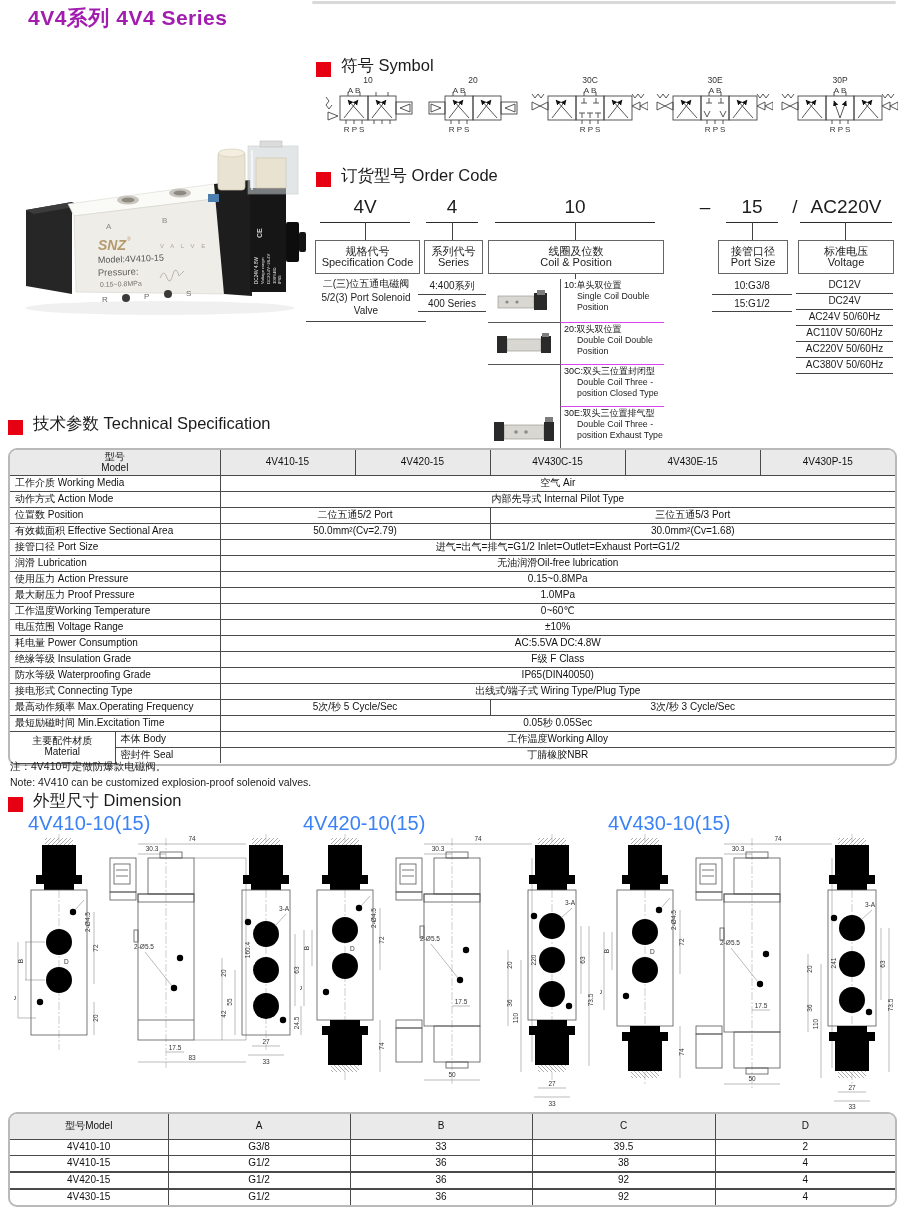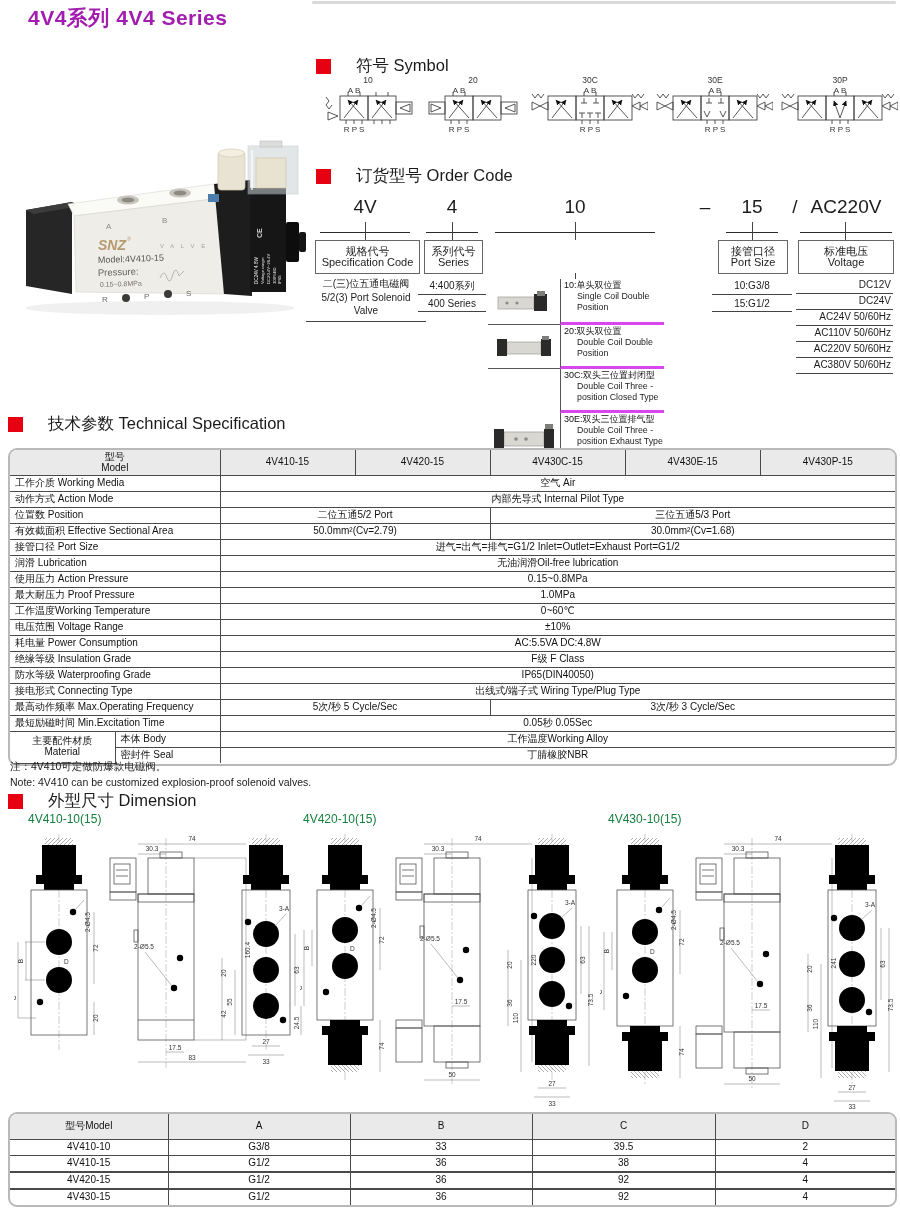--- a/index.html
+++ b/index.html
@@ -1,56 +1,56 @@
 <!DOCTYPE html>
 <html><head>
 <meta charset="utf-8">
 <style>
   html,body{margin:0;padding:0;background:#fff}
   .page{position:relative;width:900px;height:1229px;background:#fff;overflow:hidden;
         font-family:"Liberation Sans","DejaVu Sans",sans-serif;color:#151515}
   .topline{position:absolute;left:312px;top:1px;width:584px;height:3px;background:#d9d9d9;border-radius:3px}
   .title{position:absolute;left:28px;top:4px;font-size:21px;font-weight:600;letter-spacing:.5px;color:#a21caf}
-  .sec-head{position:absolute;display:flex;align-items:center;gap:25px}
+  .sec-head{position:absolute;display:flex;align-items:flex-end;gap:10px}
   .redsq{width:15px;height:15px;background:#e60012;flex:0 0 auto}
   .sec-title{font-size:16.5px;color:#1b1b1b}
   
   .symrow{position:absolute;left:318px;top:74px;width:580px;display:flex;justify-content:space-between;align-items:flex-end}
   .sym text{font-size:8px;fill:#333}
   .sym .lbl{font-size:8.5px}
   .sym line,.sym rect,.sym path,.sym polyline{stroke:#444;stroke-width:.9;fill:none}
   
   .code{position:absolute;font-size:19px;line-height:22px;text-align:center;color:#1c1c1c}
-  .c-u{border-bottom:1.5px solid #2a2a2a;padding-bottom:14px}
+  .c-u{border-bottom:1.5px solid #2a2a2a;padding-bottom:4px}
   .vl{position:absolute;width:1px;background:#444}
   .ocbox{position:absolute;border:1px solid #666;display:flex;flex-direction:column;justify-content:center;
          text-align:center;font-size:11px;line-height:11.5px;color:#1c1c1c;background:#fff}
   .odesc{position:absolute;text-align:center;font-size:10px;line-height:13.5px;color:#1c1c1c}
   .uopt{border-bottom:1px solid #444;padding-bottom:1px;margin-bottom:2px}
   .vopts{position:absolute;font-size:10px;line-height:12px;color:#1c1c1c}
-  .vopts div{border-bottom:1px solid #444;padding:1px 2px 2px 2px;text-align:right}
+  .vopts div{border-bottom:1px solid #444;padding:1px 2px 2px 2px;text-align:center}
   .coil-opts{position:absolute;left:488px;top:279px;width:176px;display:grid;grid-template-columns:72px 1fr;border-bottom:0}
   .cth{display:flex;align-items:center;justify-content:center;border-bottom:1px solid #555}
-  .ctx{border-left:1px solid #555;border-bottom:3px solid #d946ef;padding:1px 0 2px 3px}
+  .ctx{border-left:1px solid #555;border-bottom:1px solid #d946ef;padding:1px 0 2px 3px}
   .ccn{font-size:9px;line-height:11px;color:#111}
   .cen{font-size:8.8px;line-height:10.5px;color:#222;padding-left:13px}
   
   .tblwrap{position:absolute;border:2px solid #b9b9b9;border-radius:9px;overflow:hidden;background:#fff}
   table{border-collapse:collapse;width:100%;table-layout:fixed}
   td{border:1px solid #4a4a4a;font-size:10px;height:15px;padding:0 3px;text-align:center;
      line-height:1.08;color:#111;overflow:hidden;white-space:nowrap}
   tr:first-child td{border-top:0}
   tr:last-child td{border-bottom:0}
   td:first-child{border-left:0}
   td:last-child{border-right:0}
   .hdr td{background:#eaeaea;height:25px}
   .lbl{text-align:left;padding-left:5px}
   .grp td{border-bottom-width:2px}
   .note{position:absolute;font-size:10.5px;color:#1b1b1b}
-  .dlab{position:absolute;font-size:12px;color:#15803d}
+  .dlab{position:absolute;font-size:20px;color:#3b82f6}
   
   .drw{position:absolute}
   .drw line,.drw rect,.drw path,.drw polyline{stroke:#555;stroke-width:.8;fill:none}
   .drw .cl{stroke:#999;stroke-width:.5;stroke-dasharray:8 2 2 2}
   .drw .dl{stroke:#777;stroke-width:.5}
   .drw text{font-size:6.5px;fill:#333;stroke:none}
   
   .photo{position:absolute;left:10px;top:126px}
 </style>
 </head>
@@ -296,20 +296,24 @@
   <div class="vl" style="left:845px;top:222px;height:18px"></div>
   <div class="vl" style="left:575px;top:273px;height:6px"></div>
 
   <div class="ocbox" style="left:315px;top:240px;width:103px;height:32px">
     <div>规格代号</div>
     <div>Specification Code</div>
   </div>
   <div class="ocbox" style="left:424px;top:240px;width:57px;height:32px">
     <div>系列代号</div>
     <div>Series</div>
+  </div>
+  <div class="ocbox" style="left:488px;top:240px;width:174px;height:32px">
+    <div>线圈及位数</div>
+    <div>Coil &amp; Position</div>
   </div>
   <div class="ocbox" style="left:718px;top:240px;width:68px;height:32px">
     <div>接管口径</div>
     <div>Port Size</div>
   </div>
   <div class="ocbox" style="left:798px;top:240px;width:94px;height:32px">
     <div>标准电压</div>
     <div>Voltage</div>
   </div>
 

